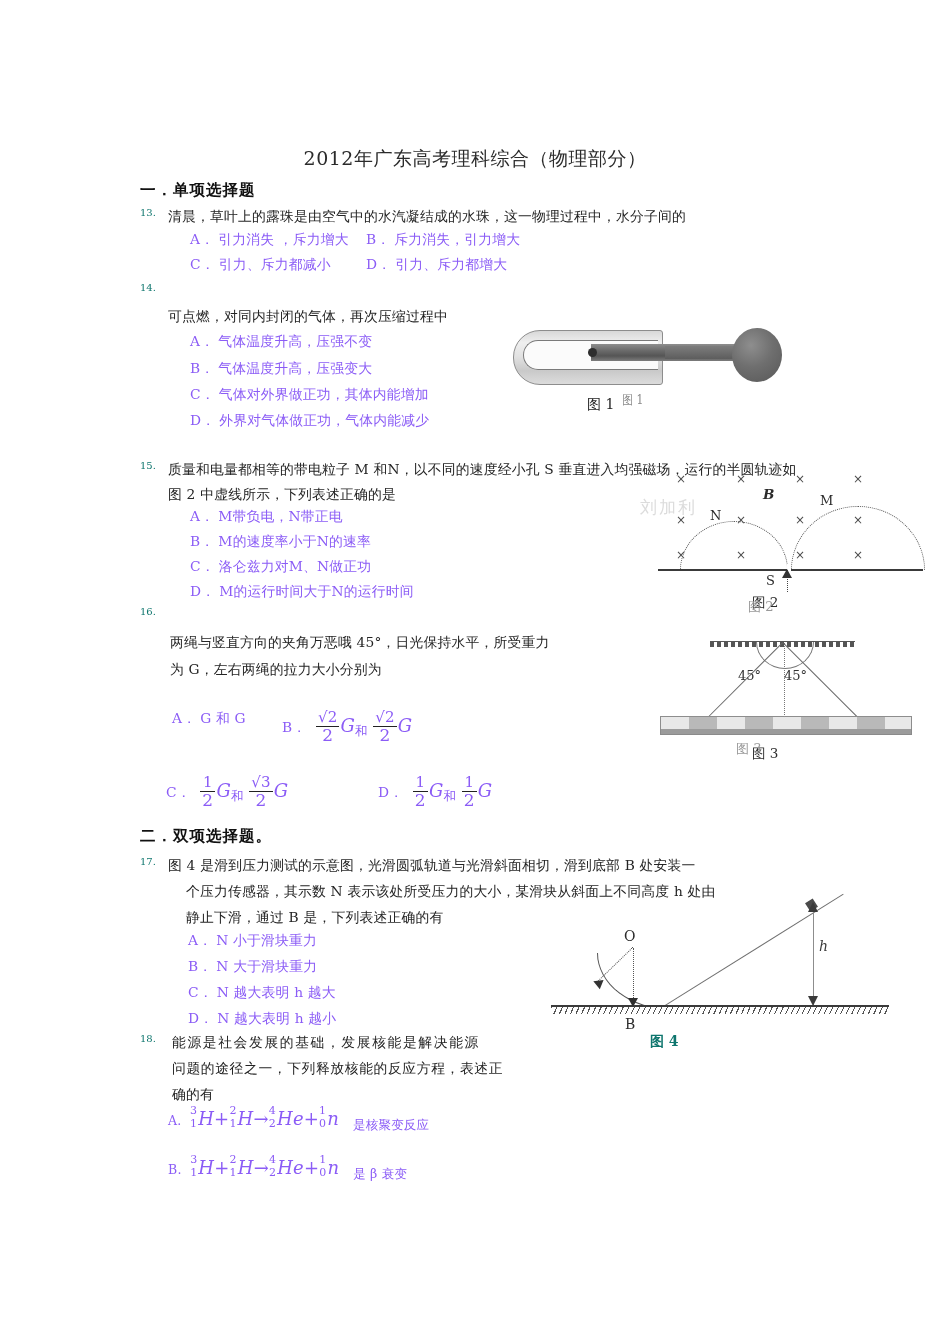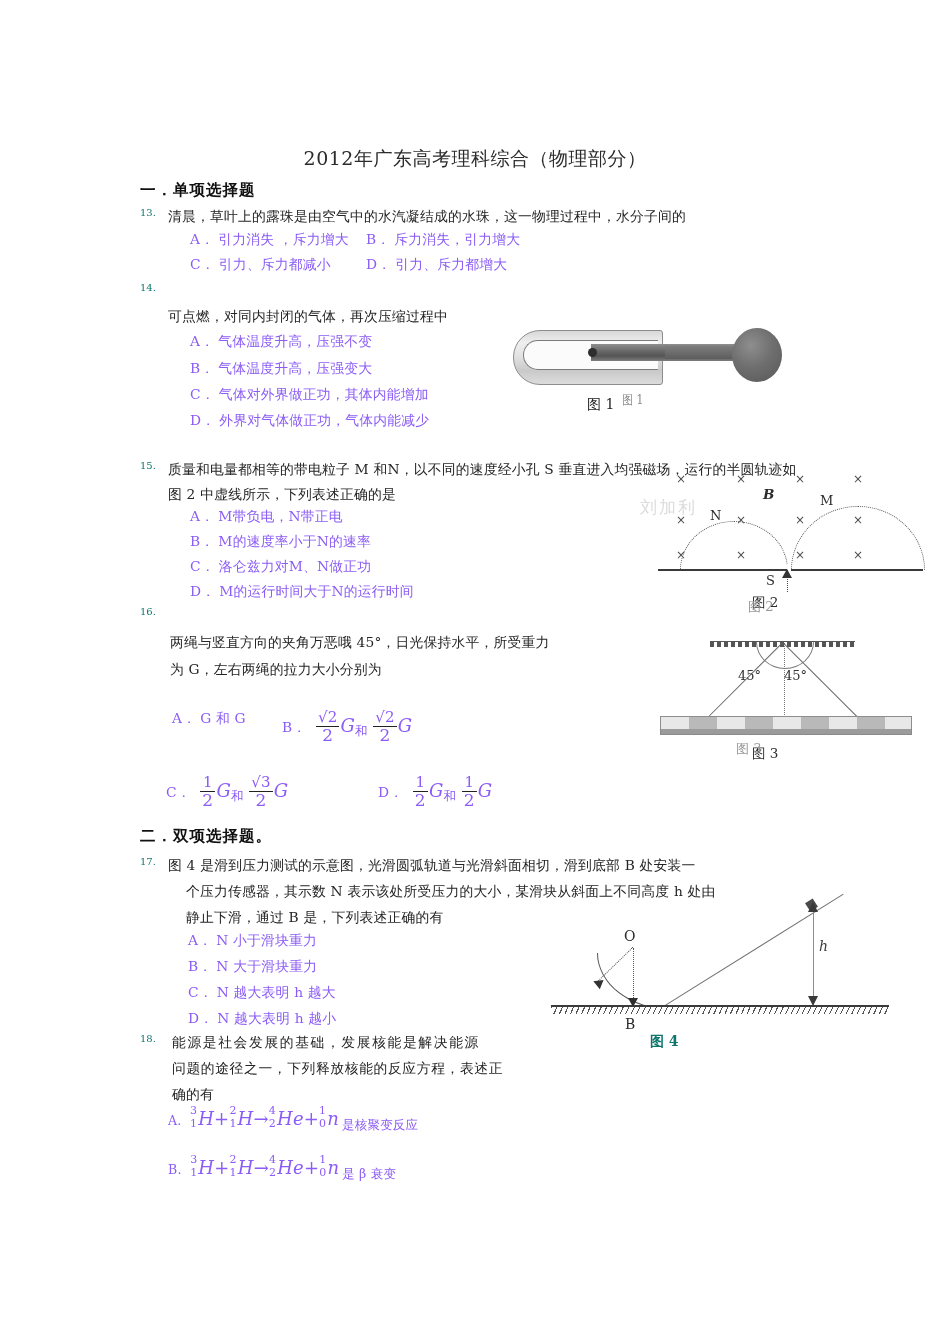--- a/index.html
+++ b/index.html
@@ -85,21 +85,21 @@
     font-size: 11px;
     line-height: 1.0;
     vertical-align: -0.1em;
     text-align: right;
     margin-right: 1px;
   }
   .nuc .pre b { display:block; font-weight: normal; }
   .nuc .pre .a { position: relative; top: -1px; }
   .nuc .pre .z { position: relative; top: 1px; }
   .nuc .op { font-style: normal; }
-  .tail { font-size: 12.5px; font-style: normal; vertical-align: -0.3em; margin-left: 3px;}
+  .tail { font-size: 12.5px; font-style: normal; vertical-align: -0.3em; margin-left: 14px;}
 
   
   #fig1 { position:absolute; left:495px; top:322px; width:290px; height:70px; }
   #fig1 .tube {
     position:absolute; left:18px; top:8px; width:148px; height:53px;
     background: linear-gradient(180deg,#d8d8d8 0%,#efefef 22%,#e2e2e2 48%,#c9c9c9 75%,#dcdcdc 100%);
     border: 1.4px solid #8d8d8d;
     border-radius: 27px 3px 3px 27px;
   }
   #fig1 .bore {

